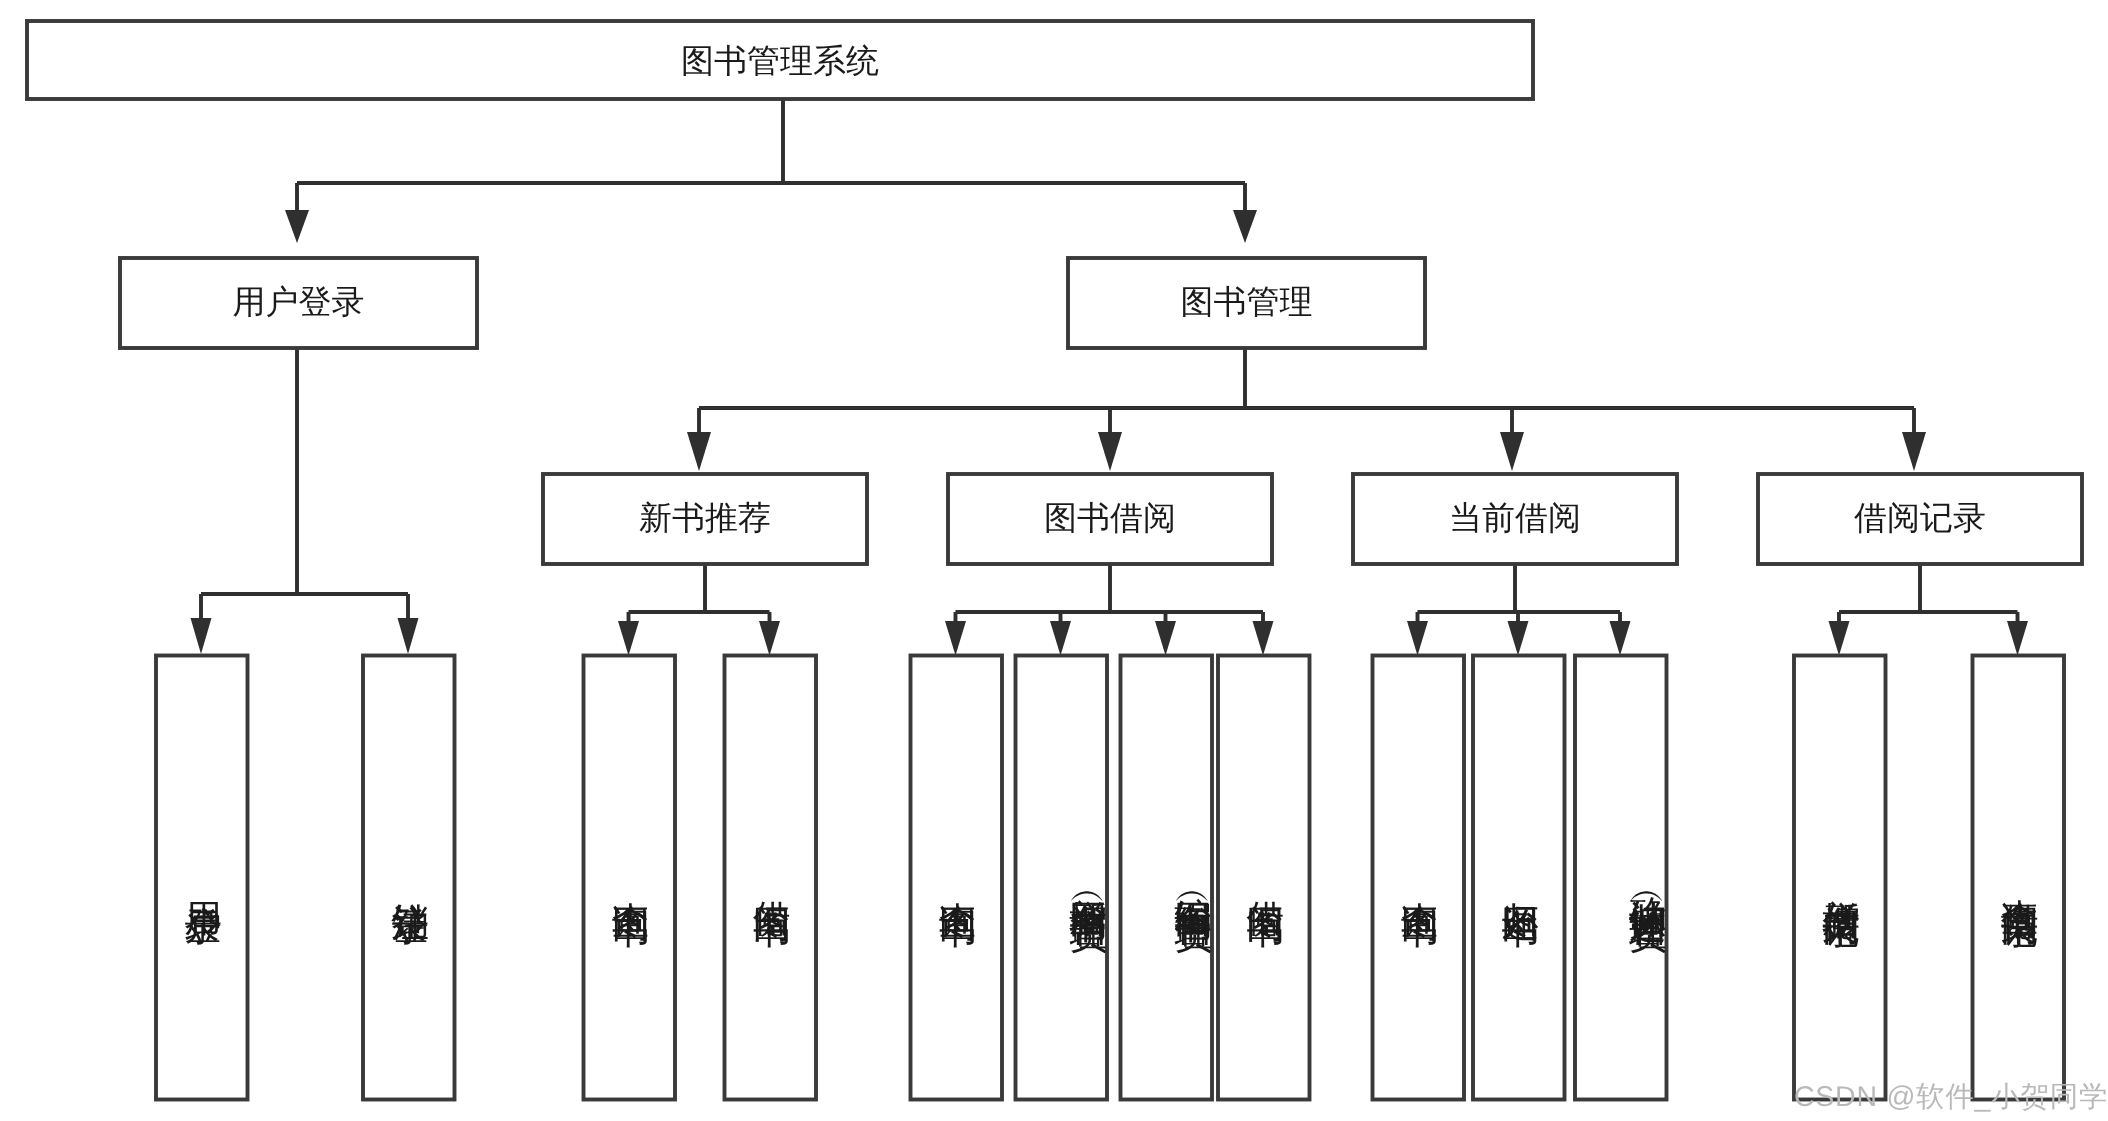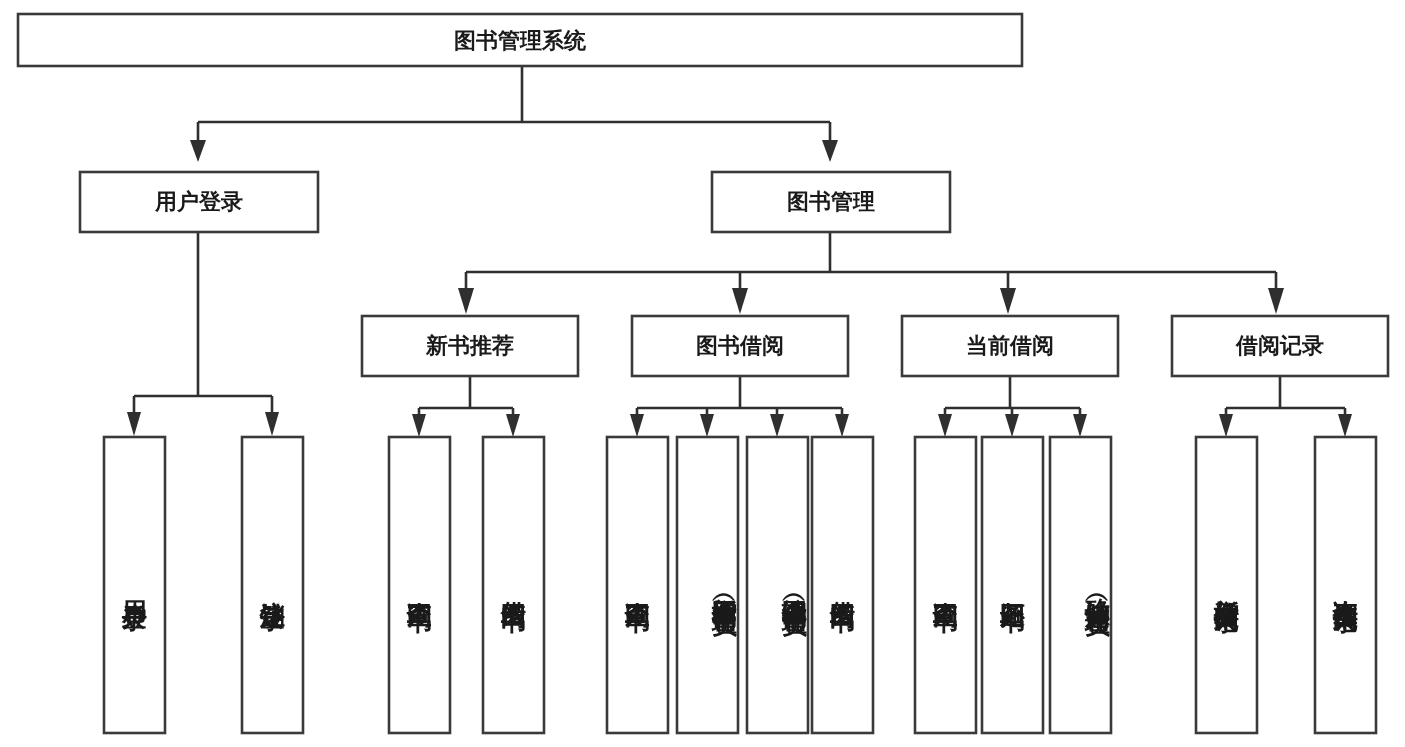--- a/index.html
+++ b/index.html
@@ -10,21 +10,20 @@
   body {
     width: 1405px;
     height: 747px;
     font-family: "Liberation Sans", "DejaVu Sans", sans-serif;
     overflow: hidden;
   }
   #diagram-root {
     position: relative;
     width: 1405px;
     height: 553px;
-    font-weight: bold;
   }
   svg.diagram-canvas {
     position: absolute;
     left: 0;
     top: 0;
     width: 1405px;
     height: 747px;
   }
   .node-rect {
     fill: #ffffff;
@@ -231,14 +230,15 @@
   <div class="leaf-label-v" style="left:915px; top:437px; width:61px; height:296px; display:flex; align-items:center; justify-content:center;">查询图书</div>
 
   <div class="leaf-label-v" style="left:982px; top:437px; width:61px; height:296px; display:flex; align-items:center; justify-content:center;">归还图书</div>
 
   <div class="leaf-label-v align-top" style="left:1050px; top:441px; width:61px; height:292px; display:flex; align-items:flex-start; justify-content:center;">确认归还（管理员）</div>
 
   <div class="leaf-label-v" style="left:1196px; top:437px; width:61px; height:296px; display:flex; align-items:center; justify-content:center;">新增借阅记录</div>
 
   <div class="leaf-label-v" style="left:1315px; top:437px; width:61px; height:296px; display:flex; align-items:center; justify-content:center;">查询借阅记录</div>
 
+  <div class="watermark" style="left:1196px; top:718px;">CSDN @软件_小贺同学</div>
 
 </div>
 
 </body></html>

